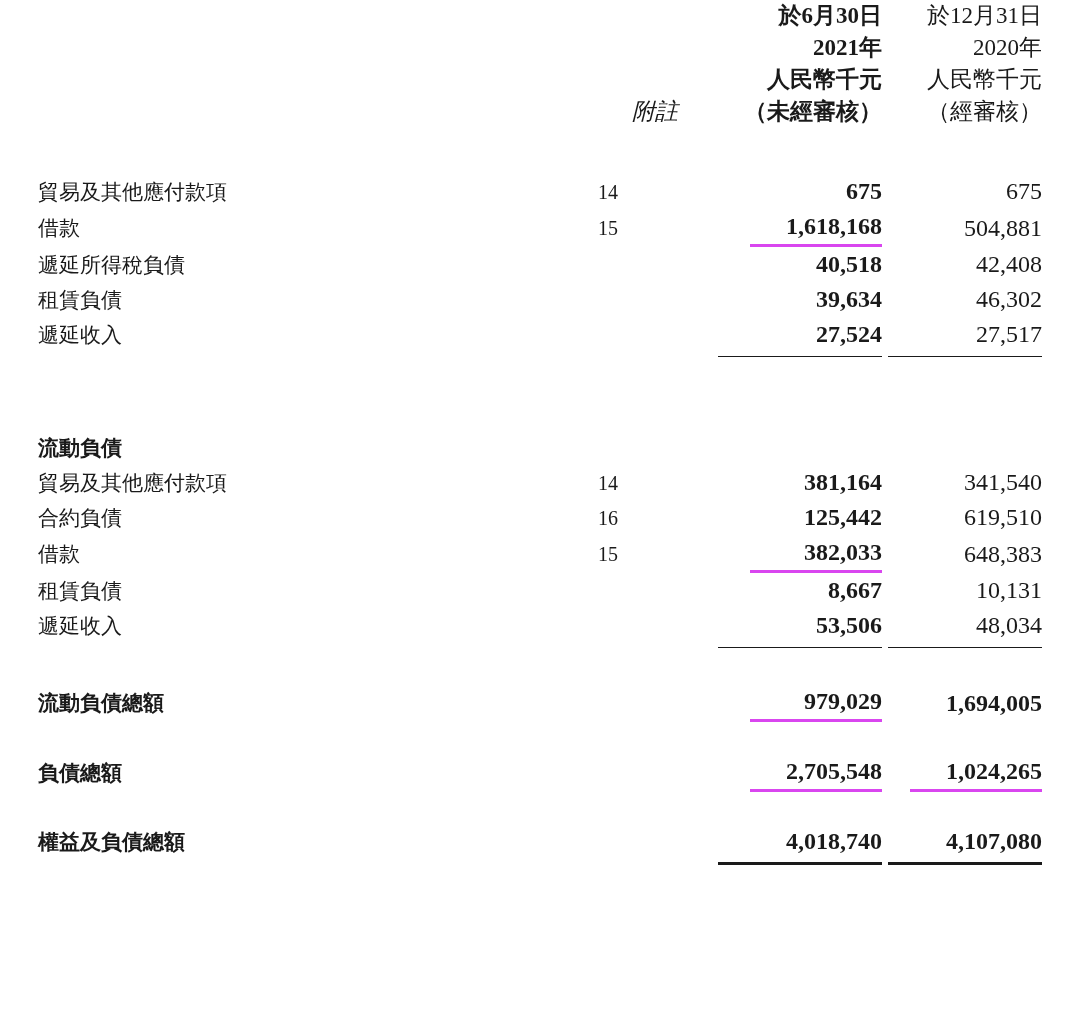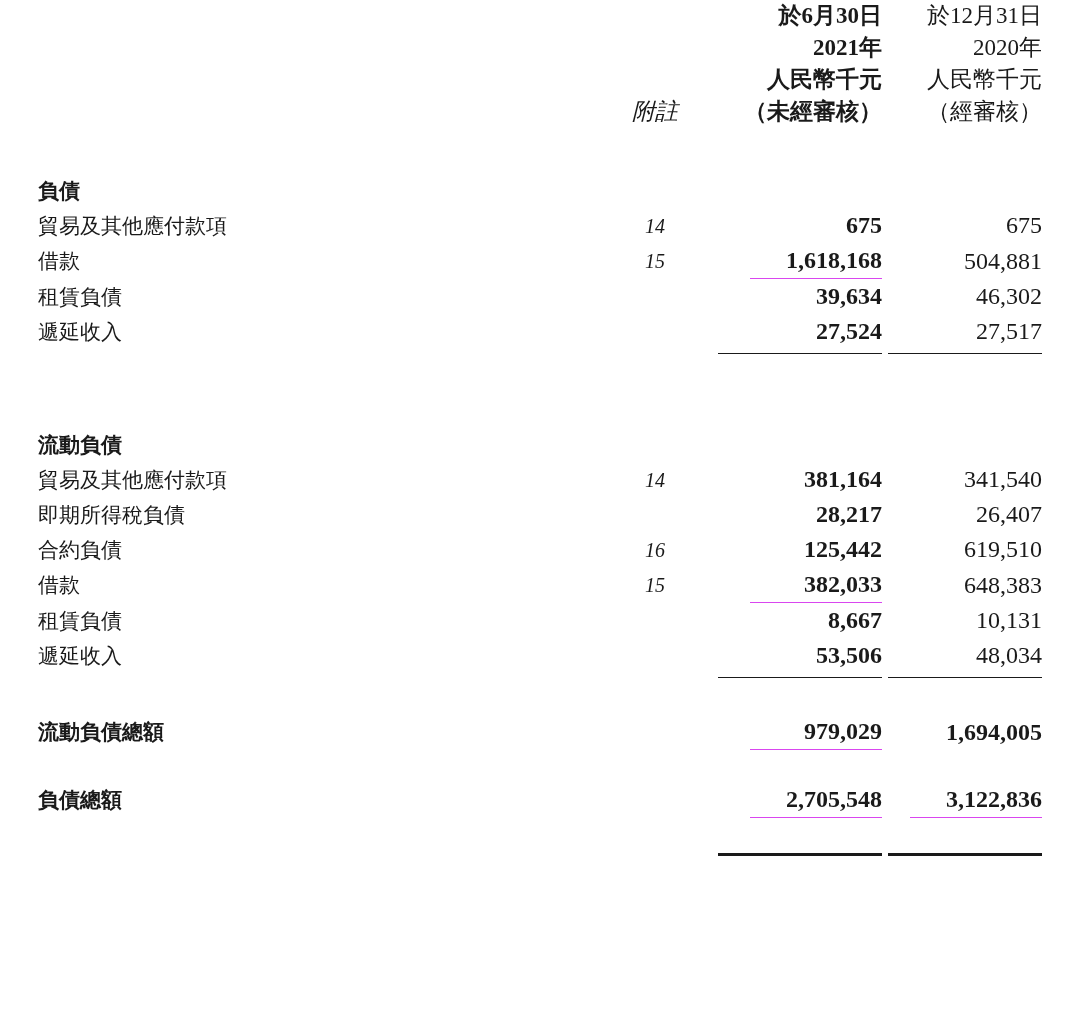--- a/index.html
+++ b/index.html
@@ -55,22 +55,21 @@
 
   
   td.label {
     font-size: 21px;
     line-height: 34px;
     padding: 0;
     white-space: nowrap;
   }
   td.note {
     font-size: 20px;
-    font-style: italic;
-    text-align: center;
+    text-align: left;
     padding: 0 6px 0 0;
     line-height: 34px;
   }
   td.num {
     font-size: 24px;
     text-align: right;
     padding: 0 6px 0 0;
     line-height: 34px;
     white-space: nowrap;
   }
@@ -83,21 +82,21 @@
   tr.total td.label { font-weight: bold; }
 
   
   td.num .cell {
     display: inline-block;
     min-width: 132px;
     text-align: right;
     padding-bottom: 1px;
   }
   td.num.u1 .cell {
-    border-bottom: 1px solid #d946ef;
+    border-bottom: 3px solid #d946ef;
   }
   tr.gap-md td { height: 30px; }
   tr.gap-lg td { height: 36px; }
 
   
   tr.rule td.num .rule {
     display: block;
     height: 0;
     border-top: 1px solid #1a1a1a;
     margin-right: 0;
@@ -141,41 +140,41 @@
         </td>
       </tr>
 
       <tr class="hdr-spacer">
         <td></td>
           <td></td>
         <td></td>
           <td></td>
       </tr>
 
-      <tr class="section-head">
-        <td class="label">負債</td>
-        <td class="note"></td>
-        <td class="num"><span class="cell"></span></td>
-        <td class="num"><span class="cell"></span></td>
-      </tr>
 
 
       <tr>
         <td class="label">貿易及其他應付款項</td>
         <td class="note">14</td>
         <td class="num"><span class="cell bold">675</span></td>
         <td class="num"><span class="cell">675</span></td>
       </tr>
       <tr>
         <td class="label">借款</td>
         <td class="note">15</td>
         <td class="num u1"><span class="cell bold">1,618,168</span></td>
         <td class="num"><span class="cell">504,881</span></td>
       </tr>
       <tr>
+        <td class="label">遞延所得稅負債</td>
+        <td class="note"></td>
+        <td class="num"><span class="cell bold">40,518</span></td>
+        <td class="num"><span class="cell">42,408</span></td>
+      </tr>
+      <tr>
         <td class="label">租賃負債</td>
         <td class="note"></td>
         <td class="num"><span class="cell bold">39,634</span></td>
         <td class="num"><span class="cell">46,302</span></td>
       </tr>
       <tr>
         <td class="label">遞延收入</td>
         <td class="note"></td>
         <td class="num"><span class="cell bold">27,524</span></td>
         <td class="num"><span class="cell">27,517</span></td>
@@ -214,26 +213,20 @@
         <td class="num"><span class="cell"></span></td>
       </tr>
 
       <tr>
         <td class="label">貿易及其他應付款項</td>
         <td class="note">14</td>
         <td class="num"><span class="cell bold">381,164</span></td>
         <td class="num"><span class="cell">341,540</span></td>
       </tr>
       <tr>
-        <td class="label">即期所得稅負債</td>
-        <td class="note"></td>
-        <td class="num"><span class="cell bold">28,217</span></td>
-        <td class="num"><span class="cell">26,407</span></td>
-      </tr>
-      <tr>
         <td class="label">合約負債</td>
         <td class="note">16</td>
         <td class="num"><span class="cell bold">125,442</span></td>
         <td class="num"><span class="cell">619,510</span></td>
       </tr>
       <tr>
         <td class="label">借款</td>
         <td class="note">15</td>
         <td class="num u1"><span class="cell bold">382,033</span></td>
         <td class="num"><span class="cell">648,383</span></td>
@@ -280,30 +273,36 @@
         <td></td>
           <td></td>
         <td></td>
           <td></td>
       </tr>
 
       <tr class="total">
         <td class="label">負債總額</td>
         <td class="note"></td>
         <td class="num u1"><span class="cell">2,705,548</span></td>
-        <td class="num u1"><span class="cell">3,122,836</span></td>
+        <td class="num u1"><span class="cell">1,024,265</span></td>
       </tr>
 
       <tr class="gap-md">
         <td></td>
           <td></td>
         <td></td>
           <td></td>
       </tr>
 
+      <tr class="total">
+        <td class="label">權益及負債總額</td>
+        <td class="note"></td>
+        <td class="num"><span class="cell">4,018,740</span></td>
+        <td class="num"><span class="cell">4,107,080</span></td>
+      </tr>
 
       <tr class="rule rule-thick">
         <td></td>
         <td></td>
         <td class="num">
             <span class="rule"></span>
           </td>
         <td class="num">
             <span class="rule"></span>
           </td>

